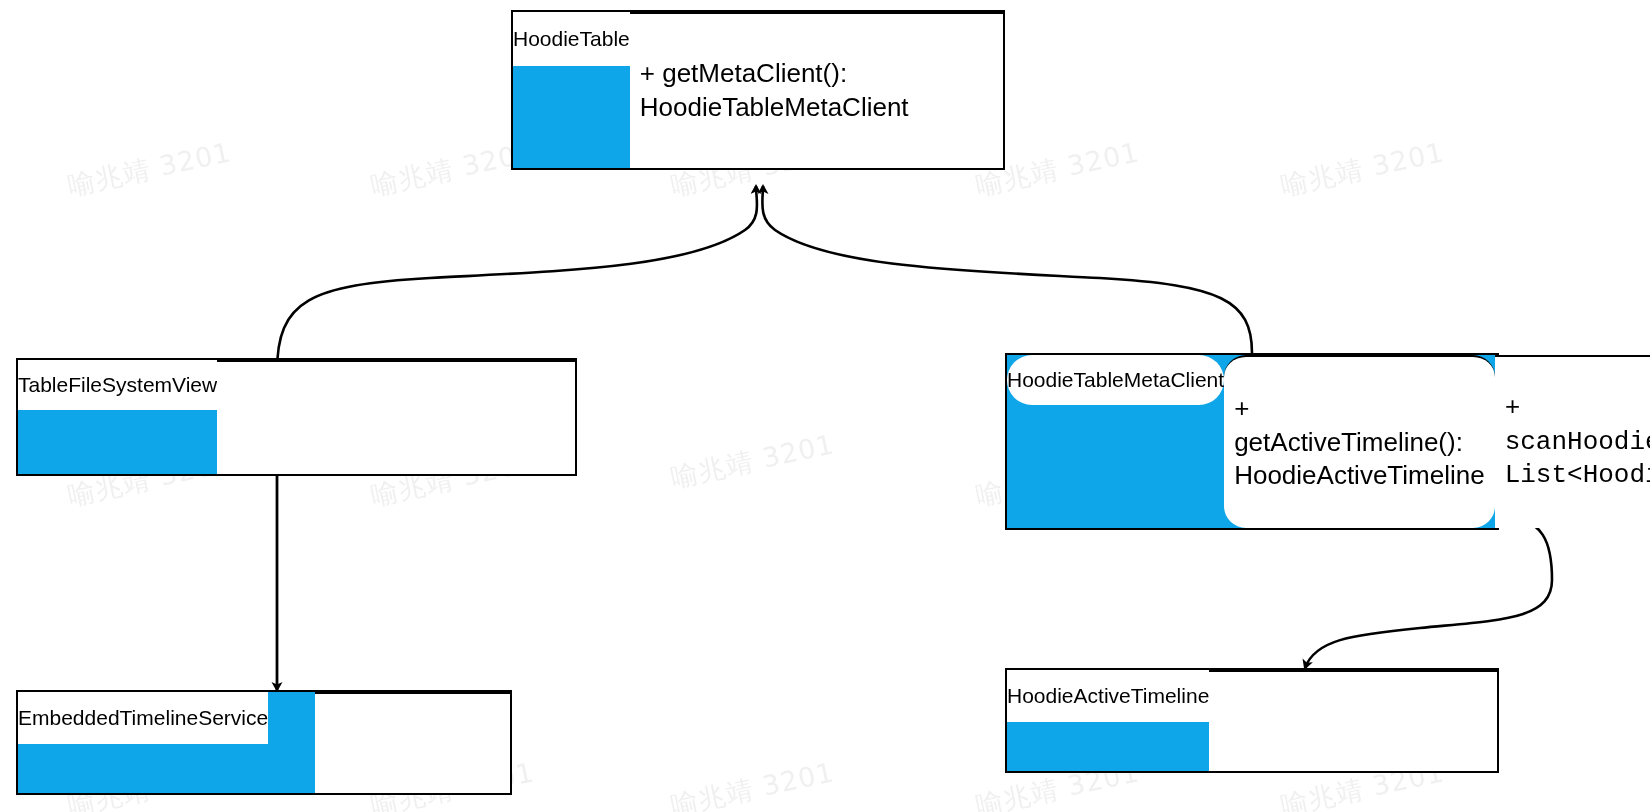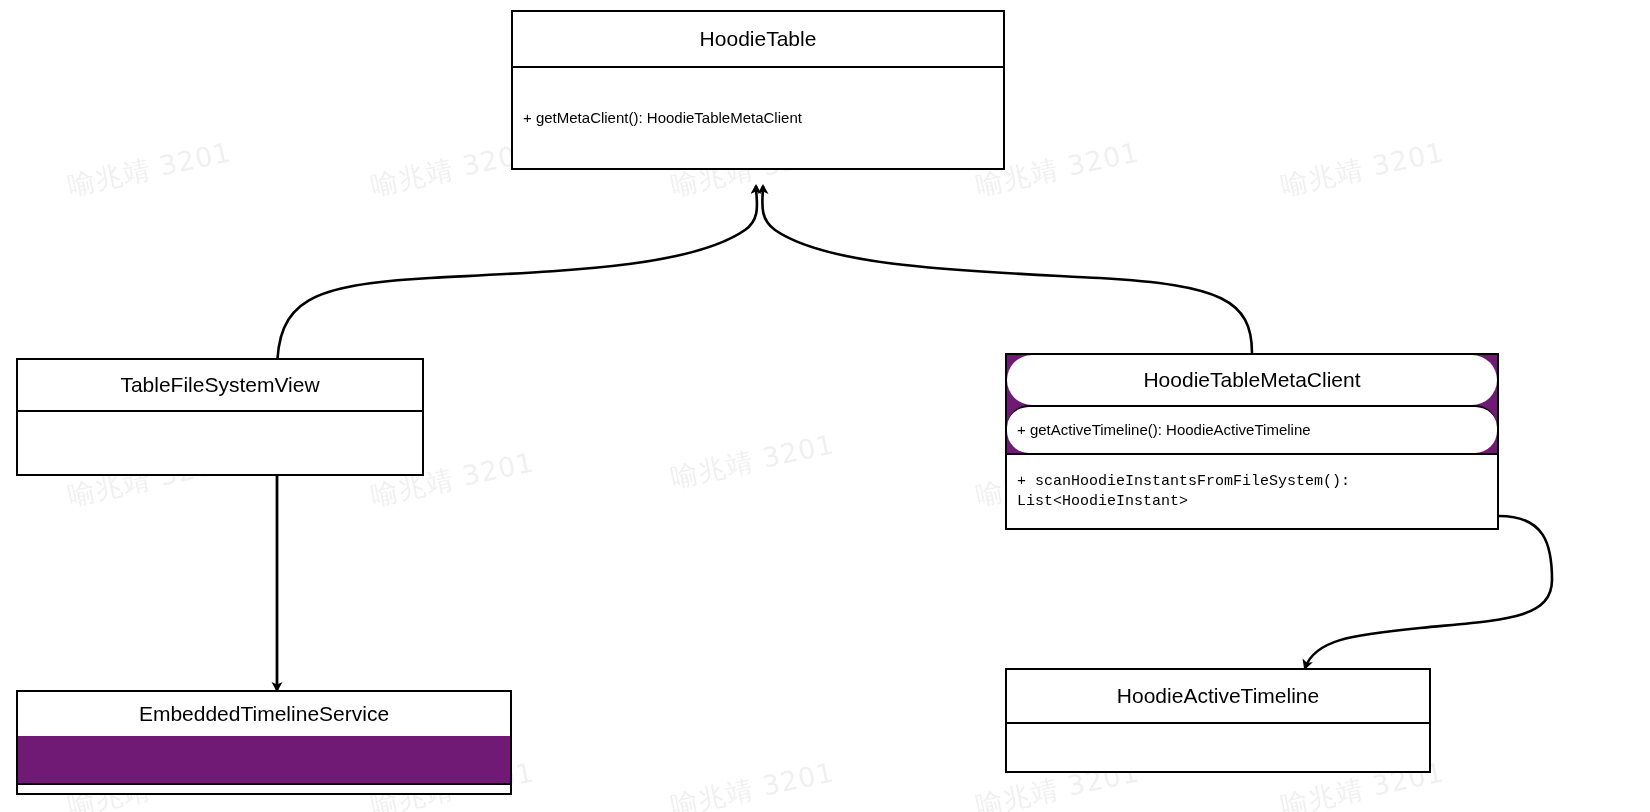--- a/index.html
+++ b/index.html
@@ -39,25 +39,25 @@
     position: absolute;
     left: 0;
     top: 0;
     z-index: 1;
     pointer-events: none;
   }
   
   .uml-class {
     position: absolute;
     box-sizing: border-box;
-    background: #701a75;
+    background: #0ea5e9;
     border: 2px solid #000000;
     z-index: 2;
     display: flex;
-    flex-direction: column;
+    flex-direction: row;
   }
   .uml-name {
     box-sizing: border-box;
     text-align: center;
     font-size: 21px;
     color: #000000;
     display: flex;
     align-items: center;
     justify-content: center;
     background: #ffffff;
@@ -69,21 +69,21 @@
     flex: 1 1 auto;
     display: flex;
     flex-direction: column;
     justify-content: center;
   }
   .uml-compartment.divided + .uml-compartment.divided {
     border-top: 2px solid #000000;
     font-family: Liberation Mono, monospace;
   }
   .uml-member {
-    font-size: 15px;
+    font-size: 26px;
     color: #000000;
     padding: 0 10px;
     line-height: 1.3;
     white-space: pre-wrap;
   }
   .uml-member.spaced {
     padding-top: 9px;
     padding-bottom: 9px;
   }
   .empty-compartment {
@@ -131,39 +131,39 @@
     <path d="M 1499,516 C 1545,516 1552,545 1552,580 C 1552,620 1500,620 1420,628 C 1350,635 1315,640 1305,668" fill="none" stroke="#000000" stroke-width="2.6" marker-end="url(#arrow-solid)"></path>
   </svg>
 
   <div class="uml-class" style="left:511px; top:10px; width:494px; height:160px;">
     <div class="uml-name" style="height:54px;">HoodieTable</div>
     <div class="uml-compartment">
       <div class="uml-member spaced">+ getMetaClient(): HoodieTableMetaClient</div>
     </div>
   </div>
 
-  <div class="uml-class" style="left:16px; top:358px; width:408px; height:118px;">
+  <div class="uml-class" style="left:16px; top:358px; width:561px; height:118px;">
     <div class="uml-name" style="height:50px;">TableFileSystemView</div>
     <div class="uml-compartment empty-compartment"></div>
   </div>
 
   <div class="uml-class" style="left:1005px; top:353px; width:494px; height:177px;">
     <div class="uml-name" style="height:50px;border-radius:25px;">HoodieTableMetaClient</div>
     <div class="uml-compartment divided" style="flex:0 0 48px;border-radius:22px;">
       <div class="uml-member">+ getActiveTimeline(): HoodieActiveTimeline</div>
     </div>
     <div class="uml-compartment divided">
       <div class="uml-member">+ scanHoodieInstantsFromFileSystem():
 List&lt;HoodieInstant&gt;</div>
     </div>
   </div>
 
   <div class="uml-class" style="left:16px; top:690px; width:496px; height:105px;gap:47px;">
     <div class="uml-name" style="height:52px;">EmbeddedTimelineService</div>
     <div class="uml-compartment empty-compartment"></div>
   </div>
 
-  <div class="uml-class" style="left:1005px; top:668px; width:426px; height:105px;">
+  <div class="uml-class" style="left:1005px; top:668px; width:494px; height:105px;">
     <div class="uml-name" style="height:52px;">HoodieActiveTimeline</div>
     <div class="uml-compartment empty-compartment"></div>
   </div>
 
 </div>
 
 </body></html>

